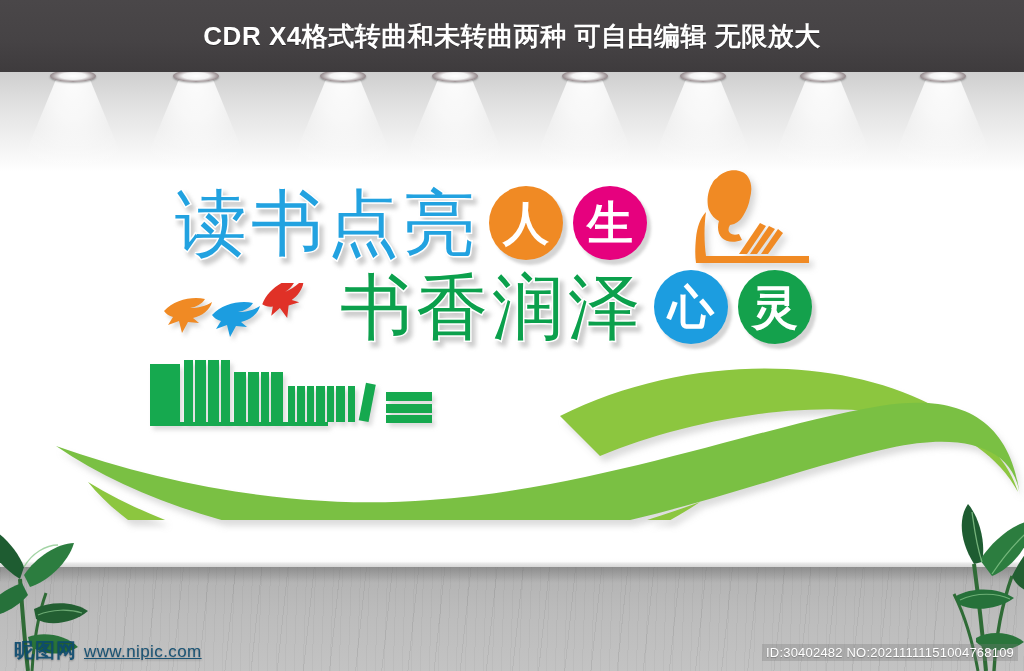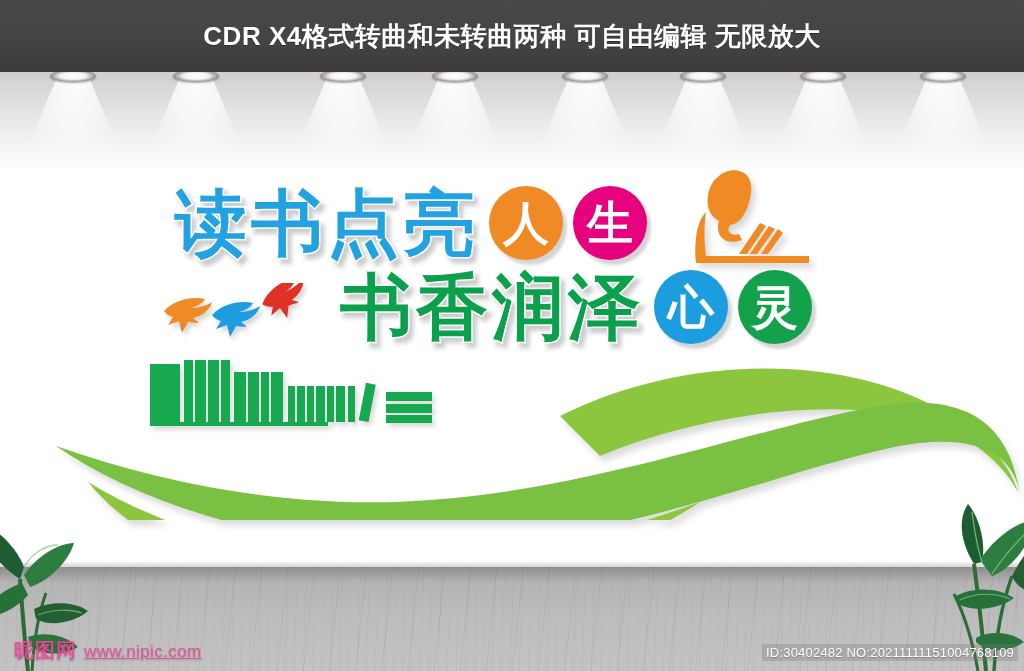--- a/index.html
+++ b/index.html
@@ -84,21 +84,21 @@
   .line{
     position:absolute;
     display:flex;align-items:center;
     white-space:nowrap;
     font-family:"DejaVu Sans","Liberation Sans",sans-serif;
   }
   .line1{left:175px;top:186px;}
   .line2{left:340px;top:270px;}
 
   .cn-big{
-    font-size:72px;font-weight:bold;letter-spacing:4px;line-height:1;
+    font-size:72px;font-weight:normal;letter-spacing:4px;line-height:1;
     -webkit-text-stroke:3px #ffffff;
     paint-order:stroke fill;
     filter:drop-shadow(4px 5px 2px rgba(120,120,120,.38));
   }
   .cn-blue{color:#22A2E0;}
   .cn-green{color:#0BA04C;}
 
   .badge{
     width:74px;height:74px;border-radius:50%;
     display:flex;align-items:center;justify-content:center;
@@ -129,21 +129,21 @@
           filter:drop-shadow(4px 6px 3px rgba(140,140,140,.30));}
 
   
   .plant-left{position:absolute;left:-12px;top:505px;width:122px;height:166px;z-index:30;}
   .plant-right{position:absolute;left:916px;top:498px;width:120px;height:173px;z-index:30;}
 
   
   .wm-left{
     position:absolute;left:14px;top:637px;z-index:50;
     display:flex;align-items:baseline;gap:7px;
-    color:#ec4899;opacity:.92;
+    color:#0c4a6e;opacity:.92;
     text-shadow:0 1px 2px rgba(0,0,0,.30);
   }
   .wm-logo{font-size:20px;font-weight:bold;letter-spacing:1px;
            font-family:"DejaVu Sans","Liberation Sans",sans-serif;}
   .wm-url{font-size:17px;letter-spacing:.4px;text-decoration:underline;}
   .wm-right{
     position:absolute;right:6px;top:644px;z-index:50;
     color:#ffffff;font-size:13px;letter-spacing:.2px;
     background:rgba(120,120,120,.30);padding:1px 4px;
     text-shadow:0 1px 1px rgba(0,0,0,.25);

